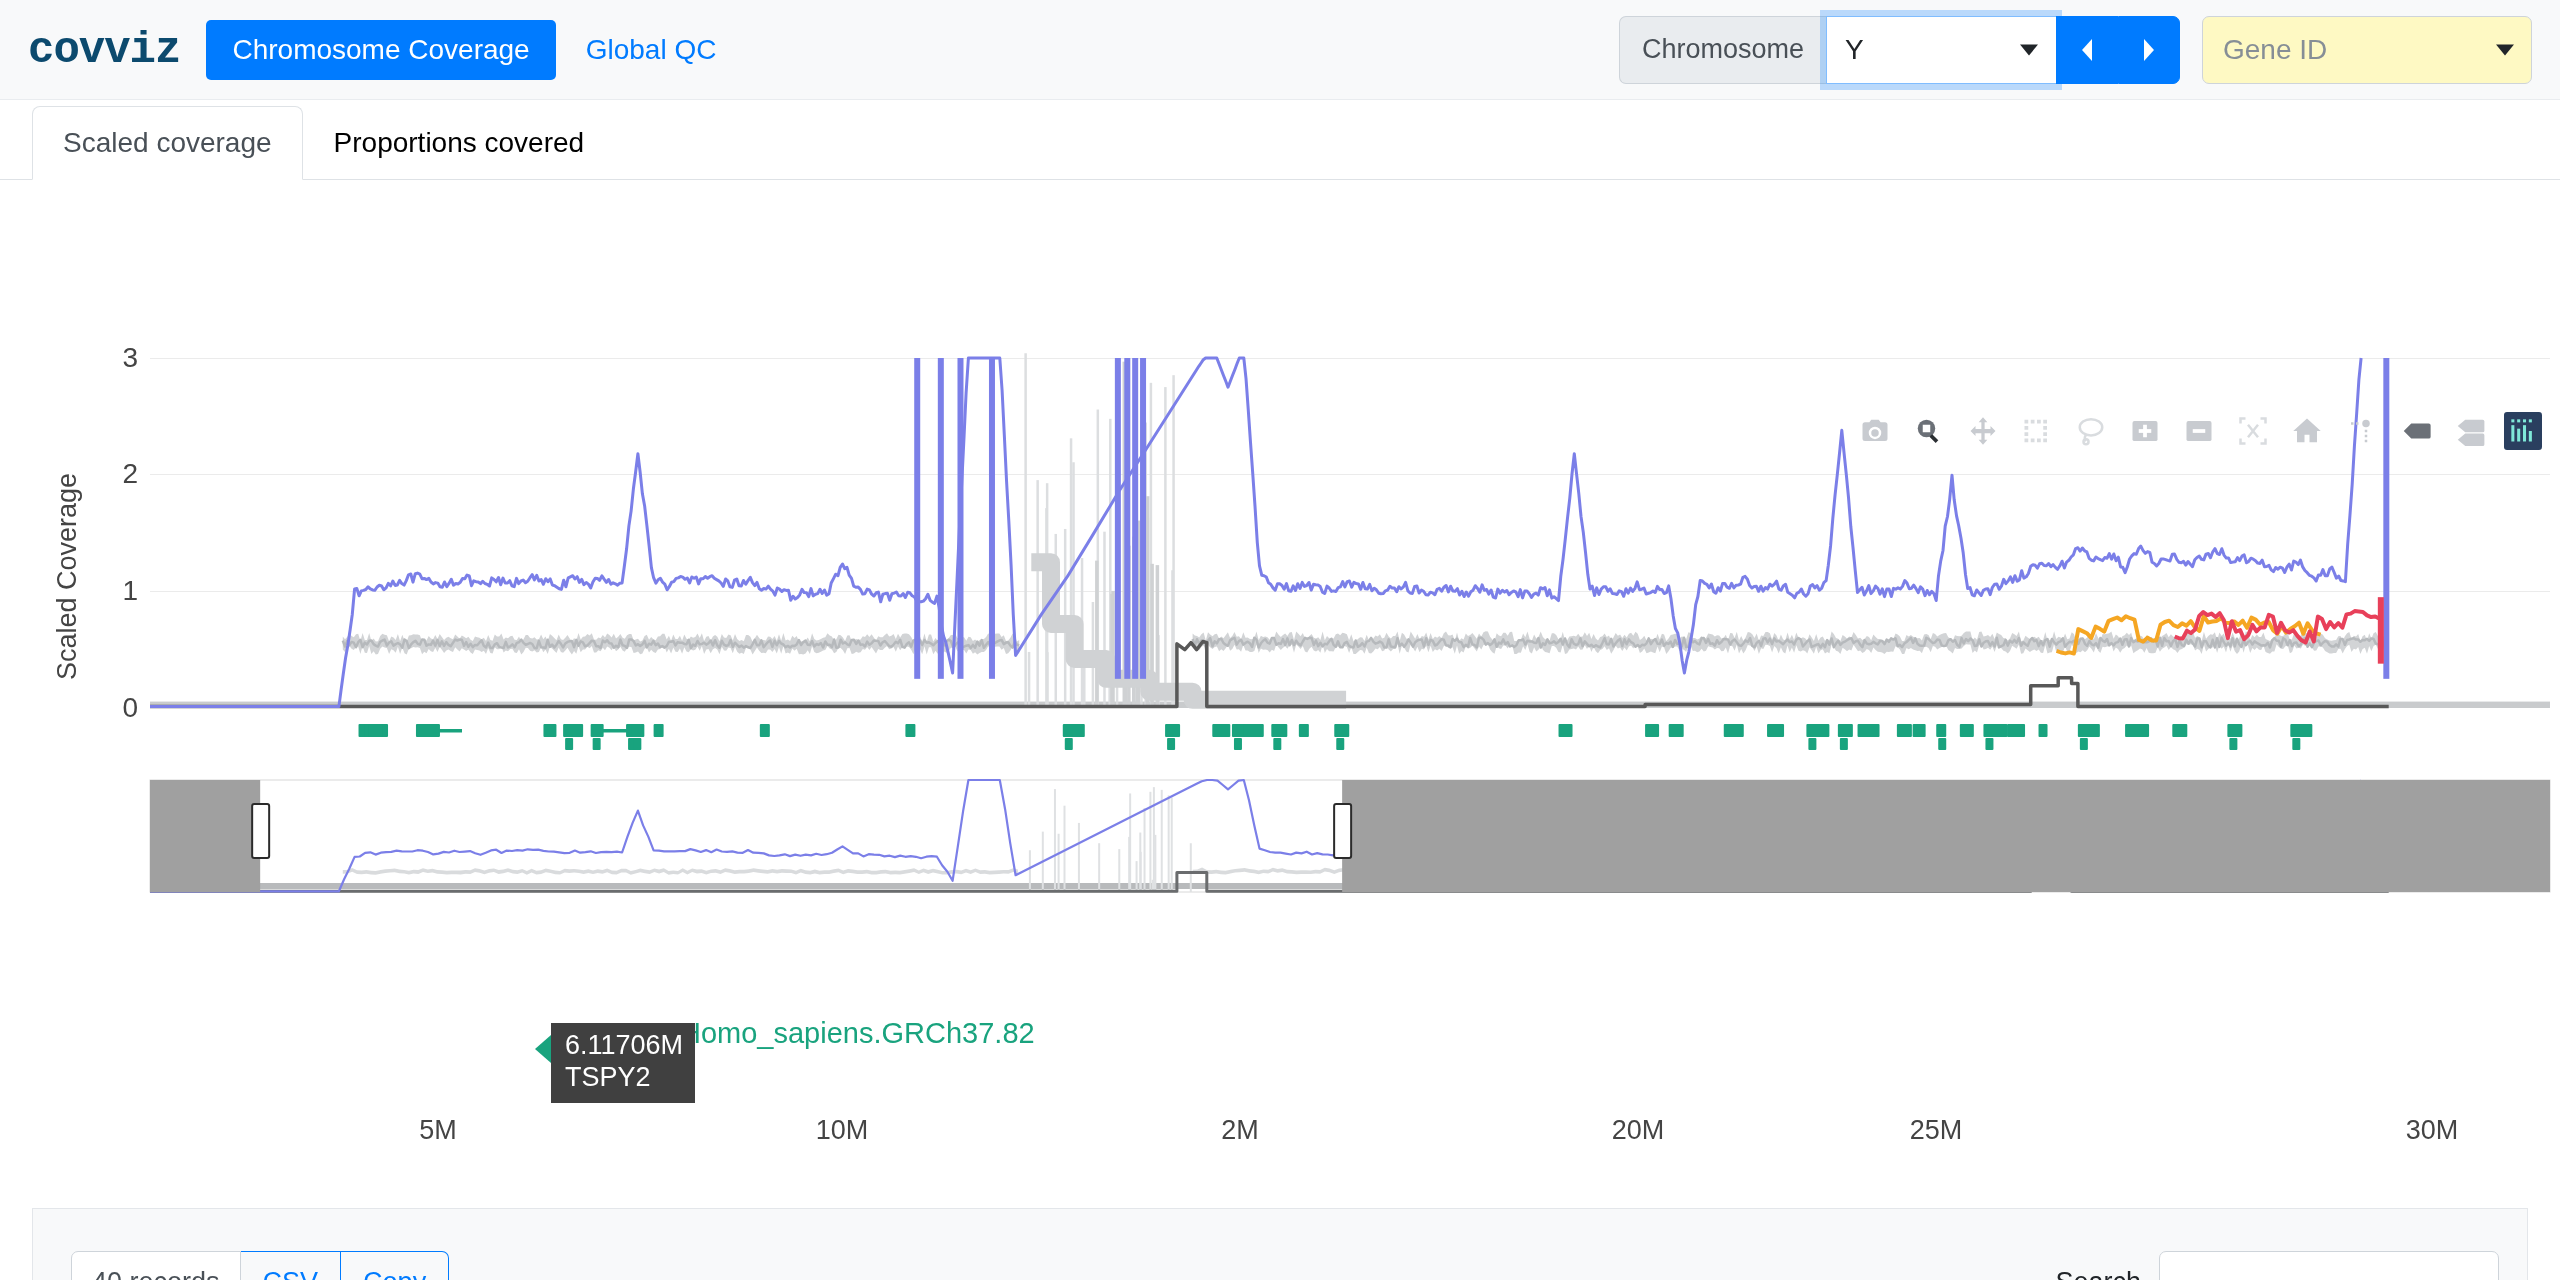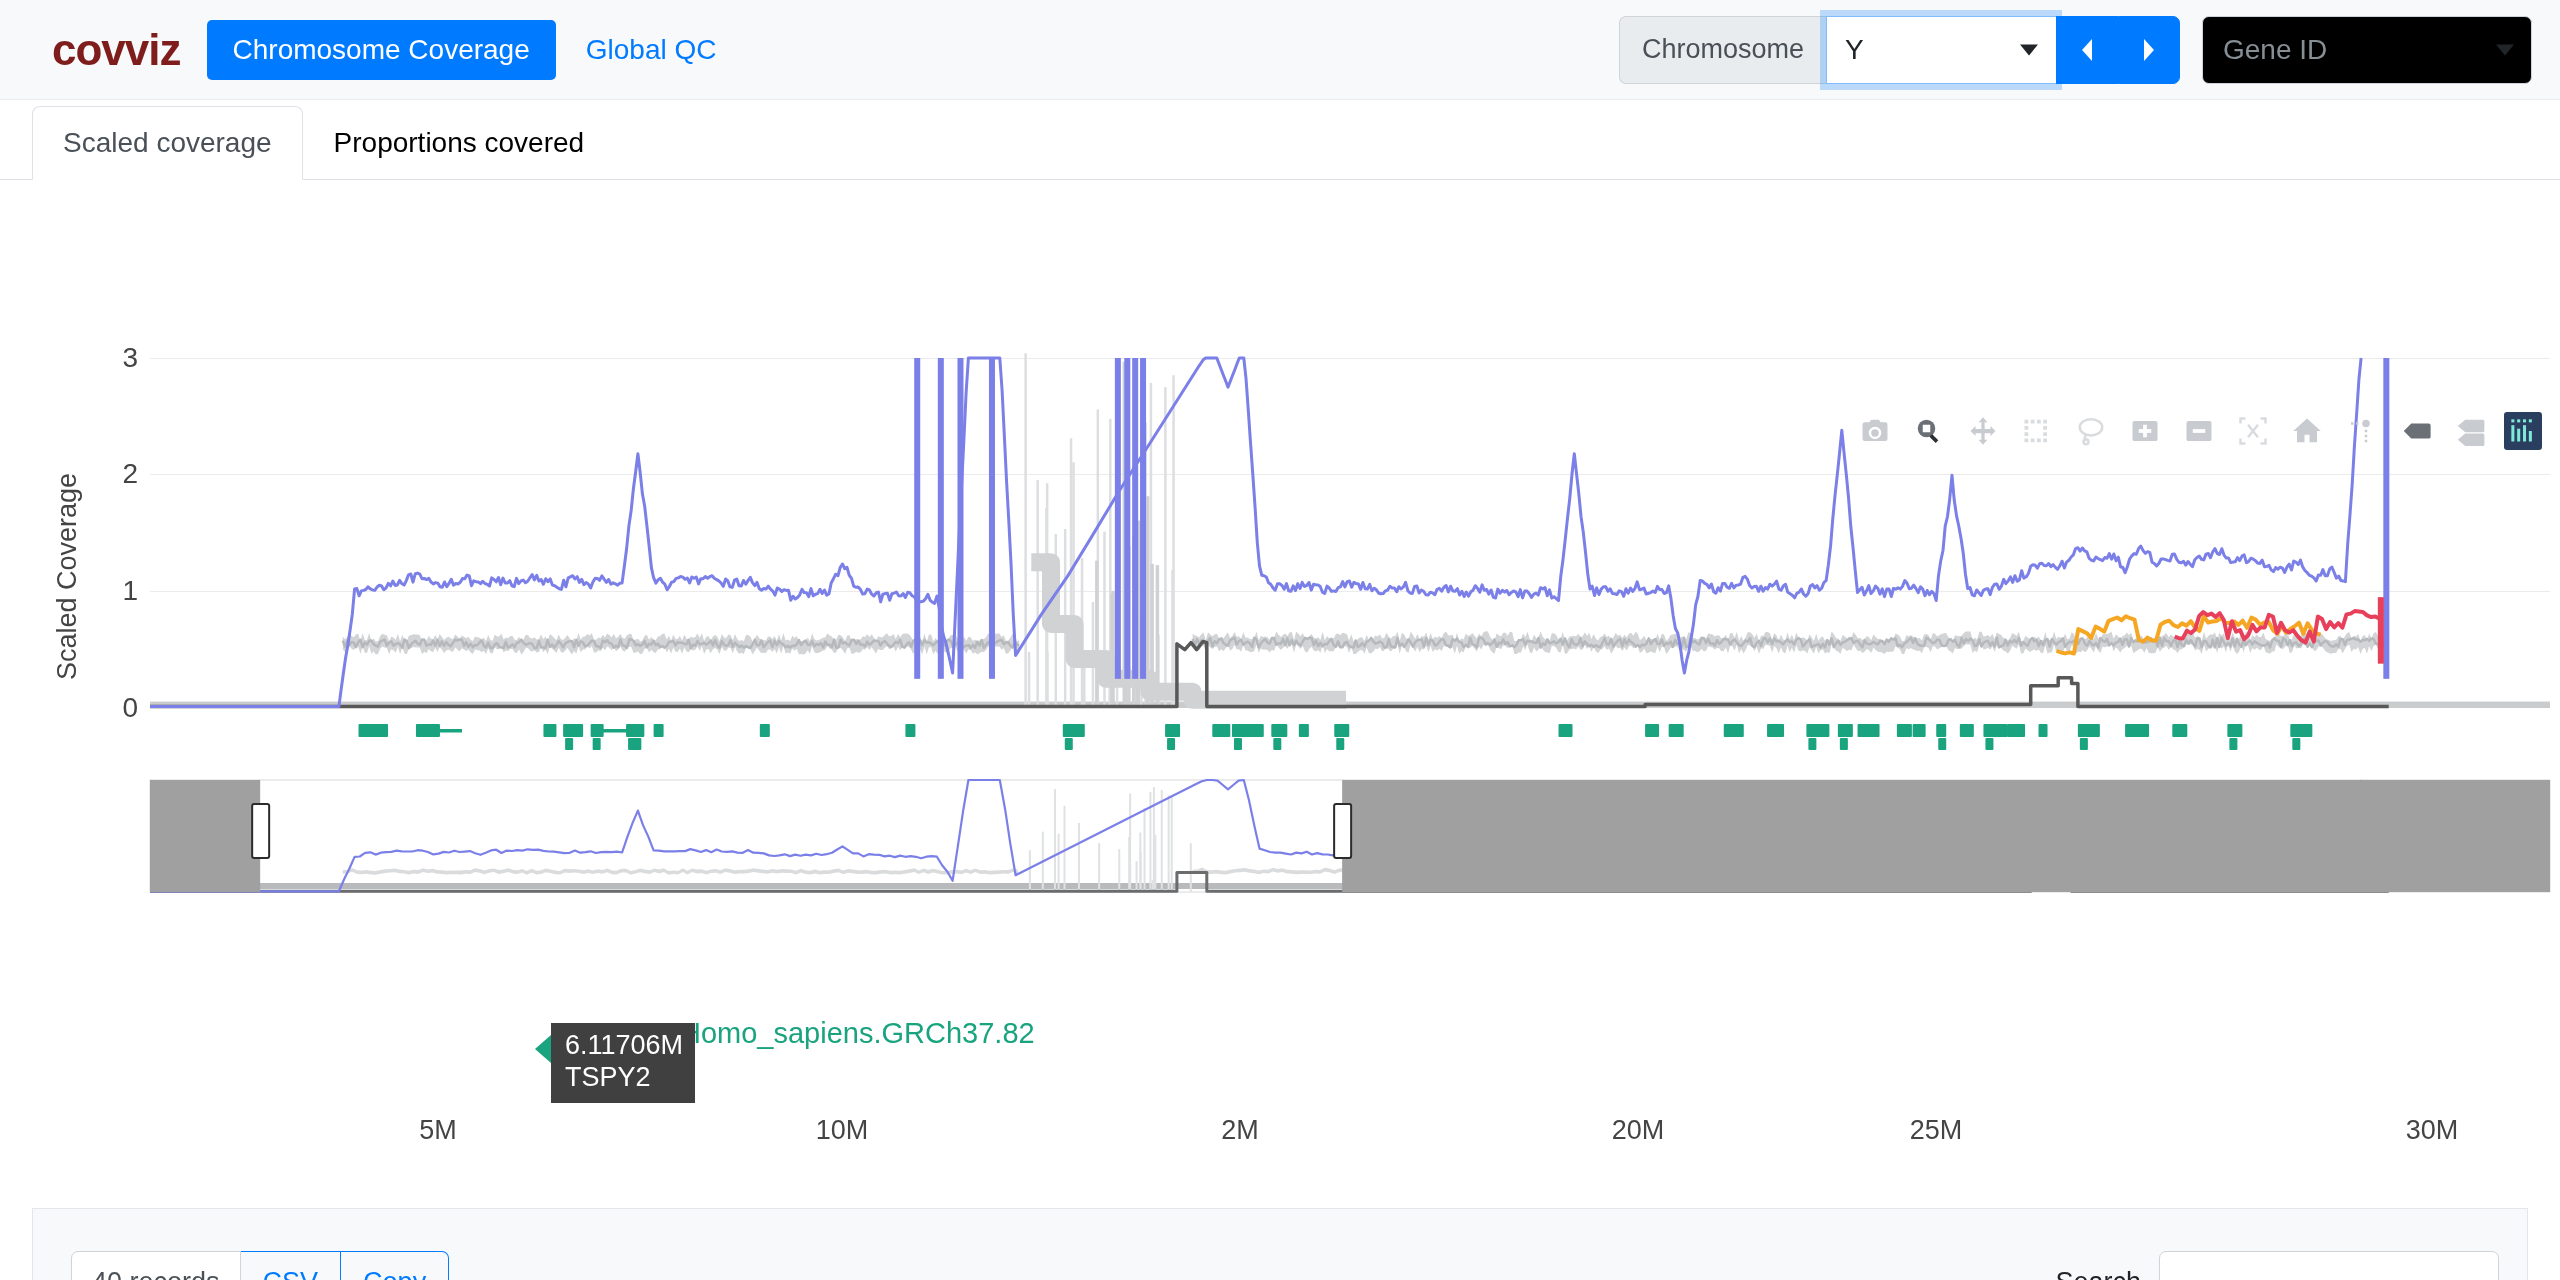--- a/index.html
+++ b/index.html
@@ -15,28 +15,27 @@
   .navbar {
     position: relative;
     height: 100px;
     background: #f8f9fa;
     border-bottom: 1px solid #e9ecef;
     display: flex;
     align-items: center;
     padding: 0 28px;
   }
   .brand {
-    font-family: Liberation Sans, sans-serif;
+    font-family: Liberation Mono, monospace;
     font-weight: 700;
     font-size: 44px;
     letter-spacing: -1px;
-    color: #7f1d1d;
+    color: #0c4a6e;
     margin-right: 26px;
     user-select: none;
-    margin-left: 24px;
   }
   .nav-links { display: flex; align-items: center; gap: 6px; }
   .nav-btn-active {
     background: #007bff;
     color: #ffffff;
     font-size: 28px;
     padding: 14px 26px;
     border-radius: 5px;
     border: none;
     cursor: pointer;
@@ -109,21 +108,21 @@
     color: #fff;
     width: 62px; height: 68px;
     display: flex; align-items: center; justify-content: center;
     cursor: pointer;
     font-size: 26px;
   }
   .nav-arrow-btn.last { border-radius: 0 7px 7px 0; }
   .gene-select-wrap { position: relative; margin-left: 22px; height: 68px; }
   .gene-select {
     -webkit-appearance: none; appearance: none;
-    background: #000000;
+    background: #fef9c3;
     border: 1px solid #ced4da;
     border-radius: 7px;
     height: 68px;
     width: 330px;
     font-size: 28px;
     color: #868e96;
     padding: 0 50px 0 20px;
     font-family: "Liberation Sans", sans-serif;
     cursor: pointer;
     outline: none;

